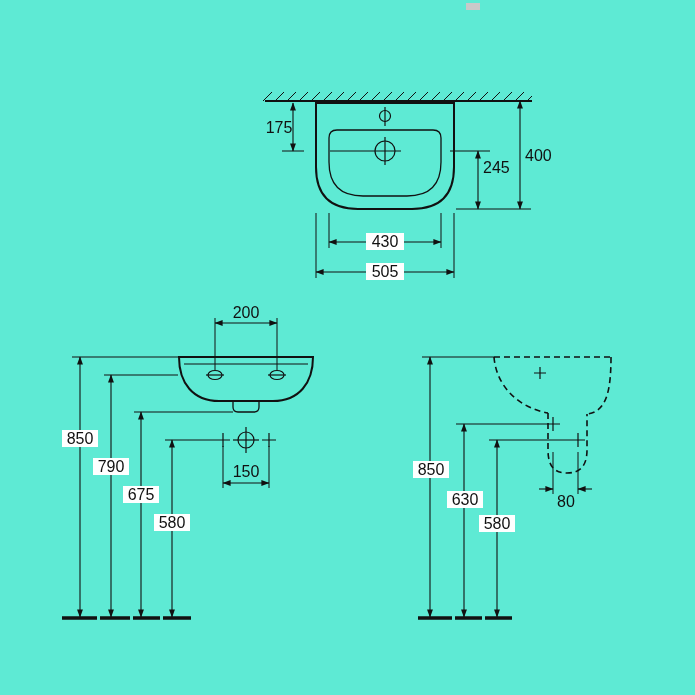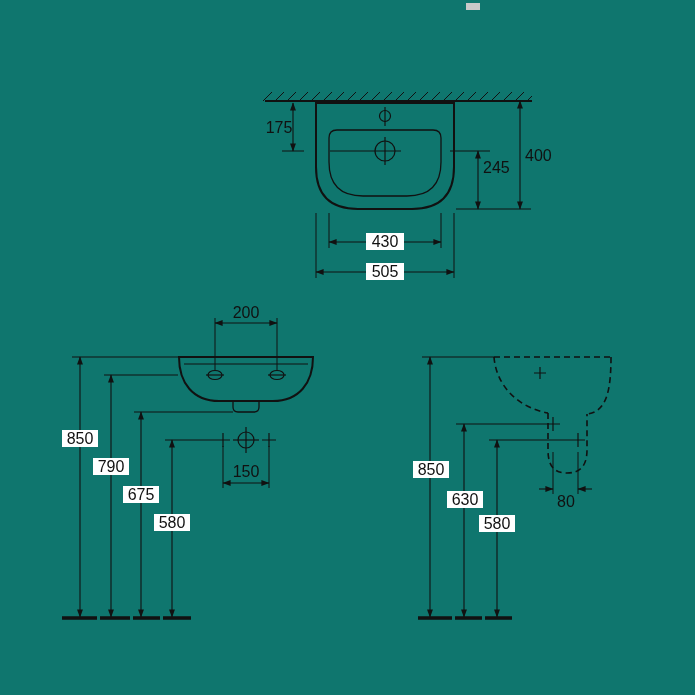--- a/index.html
+++ b/index.html
@@ -1,16 +1,16 @@
 <!DOCTYPE html>
 <html><head>
 <meta charset="utf-8">
 <style>
   html,body{margin:0;padding:0;background:#fff;}
-  .stage{width:695px;height:695px;position:relative;background:#0f766e;}
+  .stage{width:695px;height:695px;position:relative;background:#5eead4;}
   svg{display:block;}
   svg text{font-family:"Liberation Sans","DejaVu Sans",sans-serif;font-size:16px;fill:#111;}
   .ln{stroke:#111;stroke-width:1.3;fill:none;}
   .outline{stroke:#111;stroke-width:2;fill:none;}
   .thin{stroke:#111;stroke-width:1.1;fill:none;}
   .dash{stroke:#111;stroke-width:1.6;fill:none;stroke-dasharray:6 4;}
   .dim{stroke:#111;stroke-width:1.1;fill:none;}
   .ext{stroke:#111;stroke-width:1;fill:none;}
   .hatch{stroke:#111;stroke-width:1;fill:none;}
   .floor{stroke:#111;stroke-width:3.5;fill:none;}

